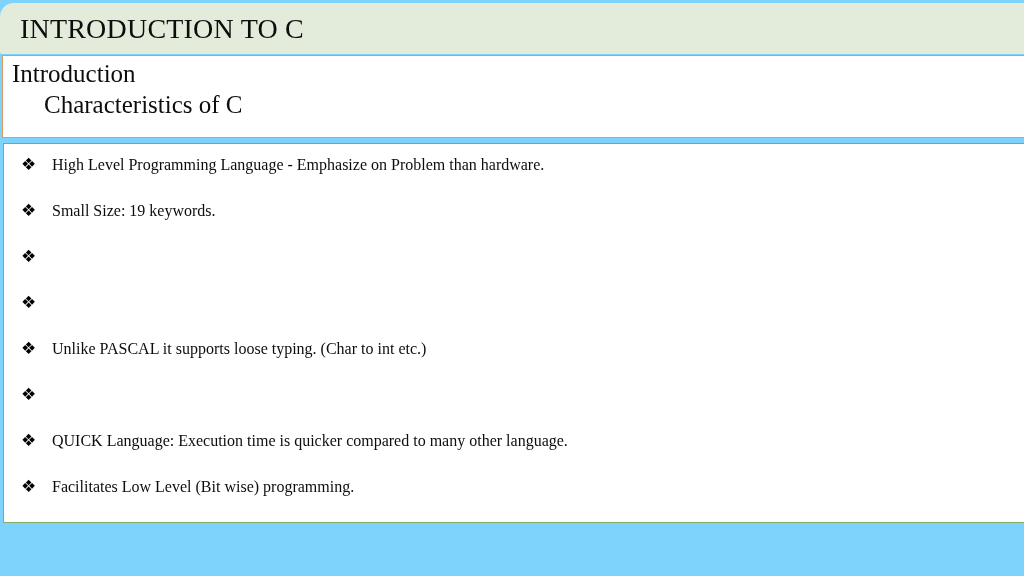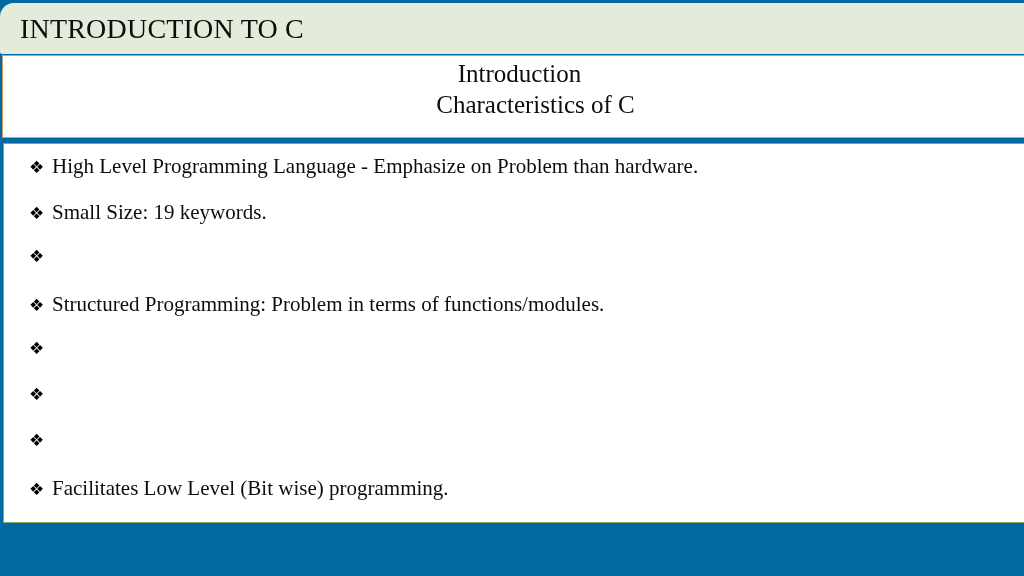--- a/index.html
+++ b/index.html
@@ -9,23 +9,22 @@
     background: #ffffff;
   }
   body {
     font-family: "Liberation Serif", "DejaVu Serif", serif;
   }
 
   .slide {
     position: relative;
     width: 1024px;
     height: 576px;
-    background: #0369a1;
+    background: #7dd3fc;
     overflow: hidden;
-    text-align: center;
   }
 
   
   .title-banner {
     position: absolute;
     left: 0;
     top: 3px;
     width: 1024px;
     height: 51px;
     background: #e3ecdb;
@@ -97,21 +96,21 @@
   }
   .bullet-marker {
     flex: 0 0 auto;
     width: 31px;
     font-size: 17px;
     line-height: 1;
     color: #000000;
     font-family: "DejaVu Sans", sans-serif;
   }
   .bullet-text {
-    font-size: 21px;
+    font-size: 16px;
     line-height: 1;
     color: #0d0d0d;
   }
 </style>
 </head>
 <body>
 
 <div class="slide">
 
   <div class="title-banner">
@@ -131,30 +130,31 @@
       </li>
       <li class="bullet-item">
         <span class="bullet-marker">❖</span>
         <span class="bullet-text">Small Size: 19 keywords.</span>
       </li>
       <li class="bullet-item">
         <span class="bullet-marker">❖</span>
       </li>
       <li class="bullet-item">
         <span class="bullet-marker">❖</span>
-        <span class="bullet-text">Structured Programming: Problem in terms of functions/modules.</span>
+      </li>
+      <li class="bullet-item">
+        <span class="bullet-marker">❖</span>
+        <span class="bullet-text">Unlike PASCAL it supports loose typing. (Char to int etc.)</span>
       </li>
       <li class="bullet-item">
         <span class="bullet-marker">❖</span>
       </li>
       <li class="bullet-item">
         <span class="bullet-marker">❖</span>
-      </li>
-      <li class="bullet-item">
-        <span class="bullet-marker">❖</span>
+        <span class="bullet-text">QUICK Language: Execution time is quicker compared to many other language.</span>
       </li>
       <li class="bullet-item">
         <span class="bullet-marker">❖</span>
         <span class="bullet-text">Facilitates Low Level (Bit wise) programming.</span>
       </li>
     </ul>
   </div>
 
 </div>
 

